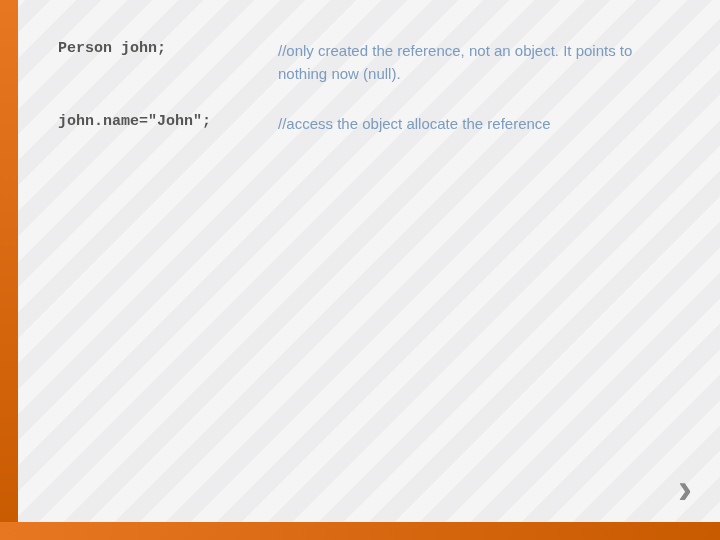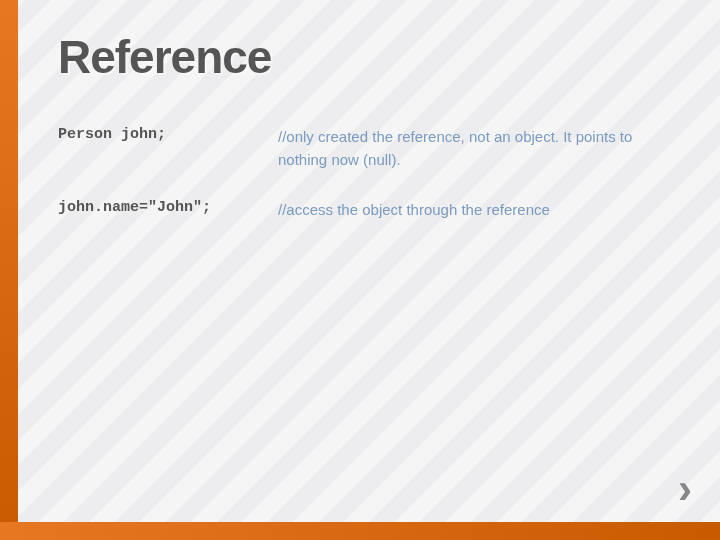--- a/index.html
+++ b/index.html
@@ -120,30 +120,29 @@
     }
   </style>
 </head>
 <body>
 
 <div class="slide">
   <div class="left-bar"></div>
   <div class="bottom-bar"></div>
 
   <div class="content">
-    <div class="slide-title">Reference</div>
 
     <table class="code-table">
       <tbody id="code-tbody">
       <tr>
             <td class="code-cell">Person john;</td>
             <td class="comment-cell">//only created the reference, not an object. It points to nothing now (null).</td>
           </tr>
           <tr>
             <td class="code-cell">john.name="John";</td>
-            <td class="comment-cell">//access the object through the reference</td>
+            <td class="comment-cell">//access the object allocate the reference</td>
           </tr>
         </tbody>
     </table>
   </div>
 
   <div class="chevron-right">›</div>
 </div>
 
 </body></html>

